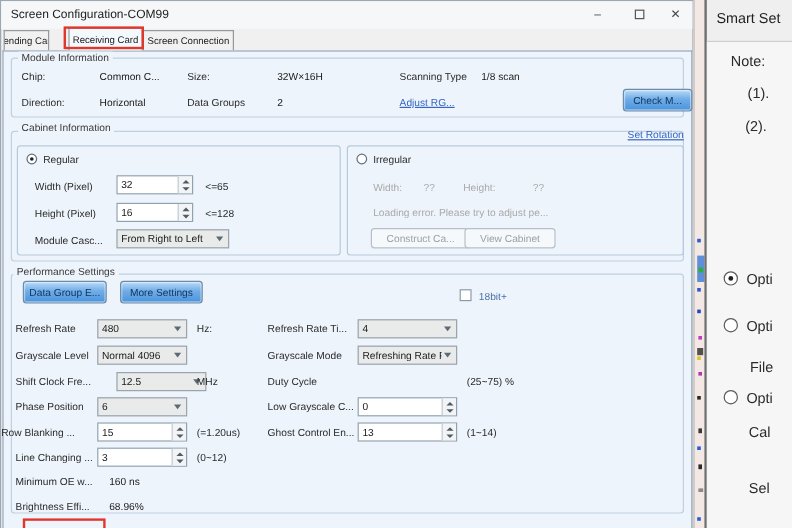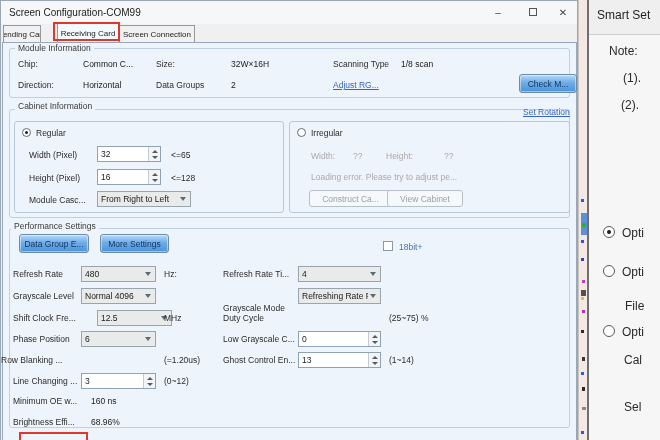--- a/index.html
+++ b/index.html
@@ -177,39 +177,46 @@
       </div>
     <span class="lbl" style="left:163px;top:312px;">MHz</span>
 
     <span class="lbl" style="left:12px;top:333px;">Phase Position</span>
     <div class="combo" style="left:80px;top:330px;width:75px;">
         <span class="combo-val">6</span>
         <span class="chev"></span>
       </div>
 
     <span class="lbl" style="left:0;top:354px;">Row Blanking ...</span>
+    <div class="spin" style="left:80px;top:351px;width:75px;">
+        <span class="spin-val">15</span>
+        <span class="spin-btns">
+          <i class="arr-up"></i>
+          <i class="arr-dn"></i>
+        </span>
+      </div>
     <span class="lbl" style="left:163px;top:354px;">(=1.20us)</span>
 
     <span class="lbl" style="left:12px;top:375px;">Line Changing ...</span>
     <div class="spin" style="left:80px;top:372px;width:75px;">
         <span class="spin-val">3</span>
         <span class="spin-btns">
           <i class="arr-up"></i>
           <i class="arr-dn"></i>
         </span>
       </div>
     <span class="lbl" style="left:163px;top:375px;">(0~12)</span>
 
     <span class="lbl" style="left:222px;top:268px;">Refresh Rate Ti...</span>
     <div class="combo" style="left:297px;top:265px;width:83px;">
         <span class="combo-val">4</span>
         <span class="chev"></span>
       </div>
 
-    <span class="lbl" style="left:222px;top:290px;margin-top:12px;">Grayscale Mode</span>
+    <span class="lbl" style="left:222px;top:290px;">Grayscale Mode</span>
     <div class="combo" style="left:297px;top:287px;width:83px;">
         <span class="combo-val">Refreshing Rate Pri</span>
         <span class="chev"></span>
       </div>
 
     <span class="lbl" style="left:222px;top:312px;">Duty Cycle</span>
     <span class="lbl" style="left:388px;top:312px;">(25~75) %</span>
 
     <span class="lbl" style="left:222px;top:333px;">Low Grayscale C...</span>
     <div class="spin" style="left:297px;top:330px;width:83px;">

